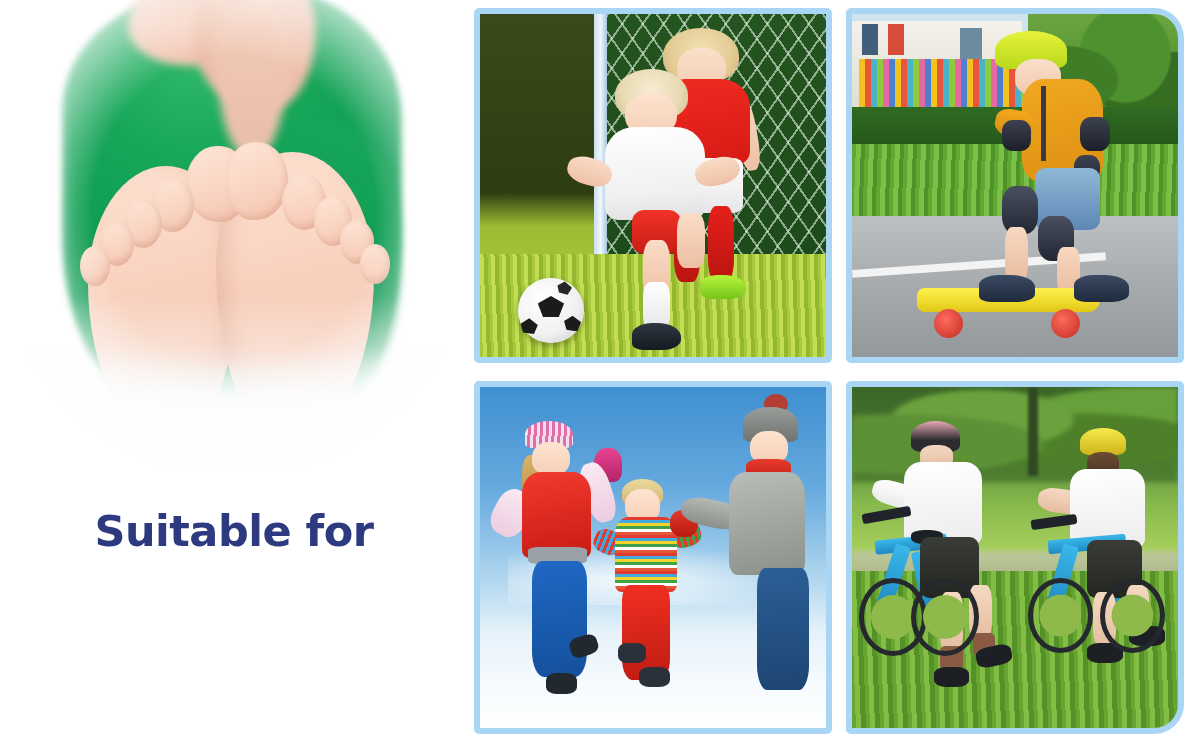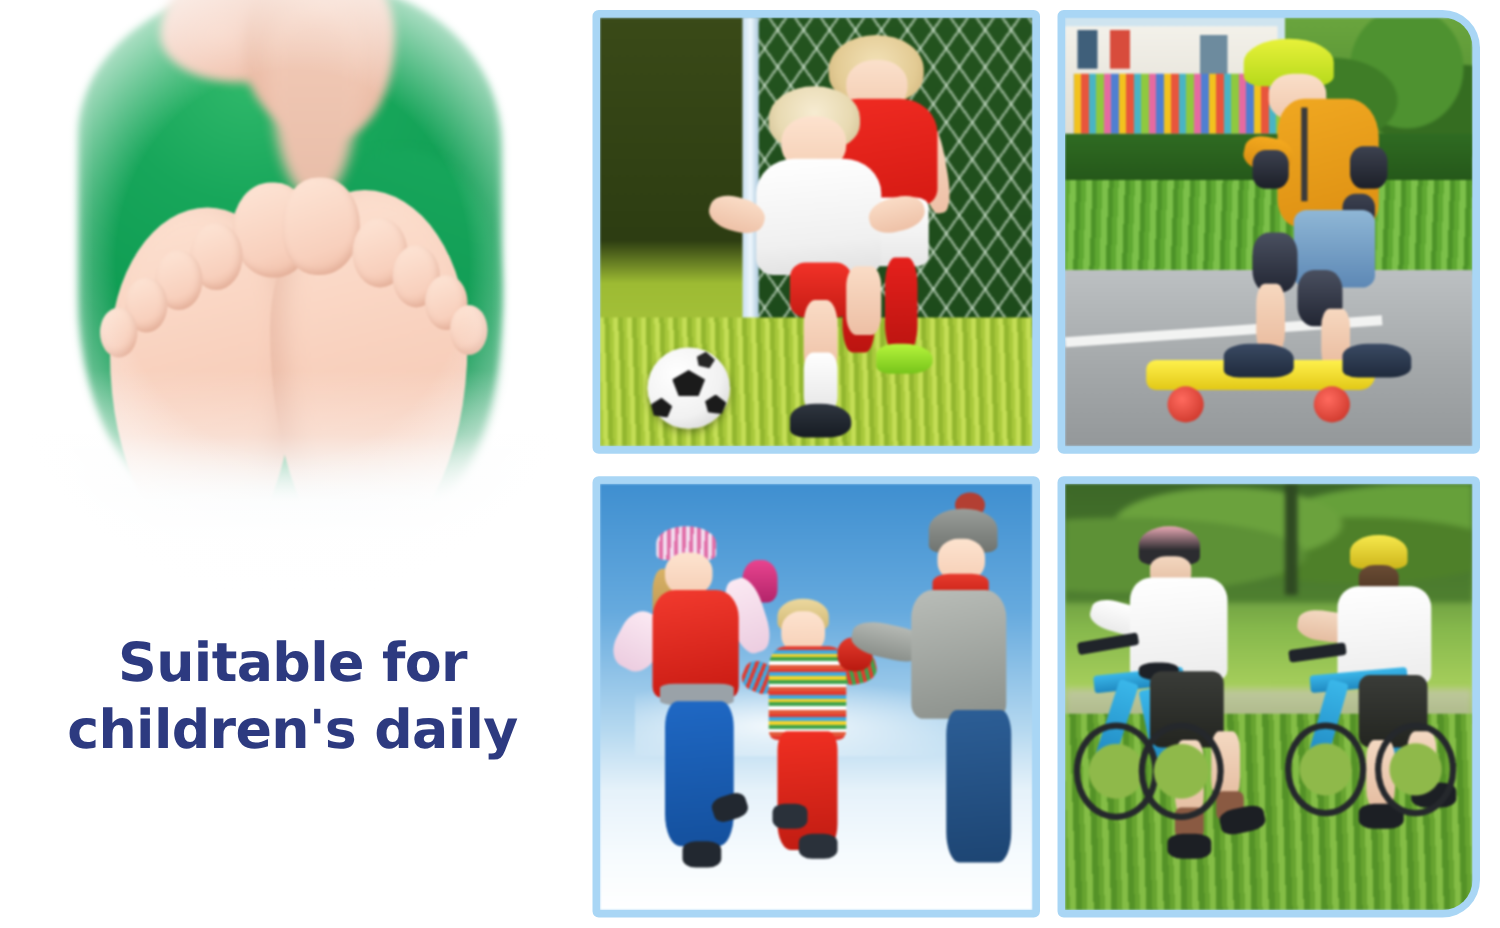--- a/index.html
+++ b/index.html
@@ -390,21 +390,20 @@
         <div class="toe tr3"></div>
         <div class="toe tr4"></div>
         <div class="toe tr5"></div>
 
         <div class="sheet"></div>
       </div>
     </div>
 
     <div class="headline">
       <span class="hl-line">Suitable for</span>
-      <span class="hl-line">children's daily</span>
     </div>
   </div>
 
   <div class="grid">
 
     <div class="frame frame-soccer">
       <div class="inner photo-blur">
         <div class="sc-soccer"></div>
         <div class="goal-net"></div>
         <div class="goal-post"></div>

